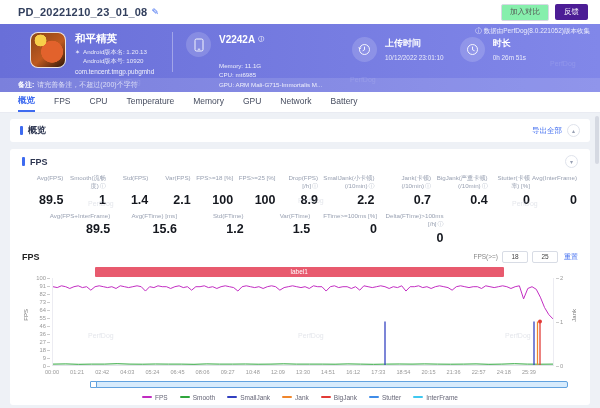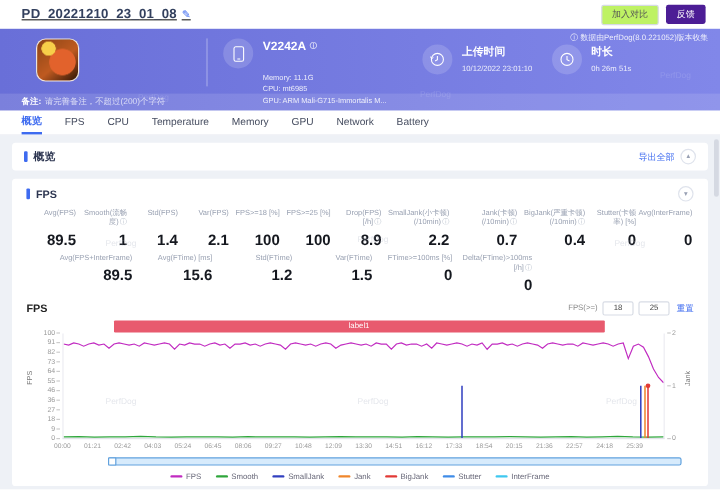--- a/index.html
+++ b/index.html
@@ -1,25 +1,25 @@
 <!DOCTYPE html>
 <html><head>
 <meta charset="utf-8">
 <style>
   * { box-sizing: border-box; margin: 0; padding: 0; }
   body { margin: 0; font-family: "Liberation Sans", "DejaVu Sans", sans-serif; }
   .app { width: 600px; height: 408px; position: relative; background: #eef1f6; overflow: hidden; color: #333; }
 
   
   .topbar { height: 24px; background: #fff; display: flex; align-items: center; justify-content: space-between; padding: 0 12px 0 18px; }
-  .title-wrap { display: flex; align-items: center; text-decoration: underline; }
+  .title-wrap { display: flex; align-items: center; }
   .title { font-size: 11px; font-weight: bold; color: #33405e; letter-spacing: .2px; }
   .edit-icon { color: #3e6bf0; font-size: 9px; margin-left: 4px; cursor: pointer; }
   .topbar-actions { display: flex; align-items: center; }
-  .btn-outline { font-size: 7.5px; padding: 2.5px 8px; border: 1px solid #d6dae3; background: #bef264; color: #555; border-radius: 2px; cursor: pointer; font-family: inherit; }
+  .btn-outline { font-size: 7.5px; padding: 2.5px 8px; border: 1px solid #d6dae3; background: #86efac; color: #555; border-radius: 2px; cursor: pointer; font-family: inherit; }
   .btn-primary { font-size: 7.5px; padding: 3px 9px; background: #4c1d95; color: #fff; border: none; border-radius: 2px; margin-left: 6px; cursor: pointer; font-family: inherit; }
 
   
   .hero { height: 68px; background: linear-gradient(90deg, #696fd8, #8187e9); position: relative; color: #fff; }
   .hero-note { position: absolute; top: 3px; right: 10px; font-size: 6.5px; color: rgba(255,255,255,.85); display: flex; gap: 2px; align-items: center; }
   .hero-main { display: flex; align-items: flex-start; padding: 8px 0 0 30px; }
   .app-block { display: flex; gap: 9px; width: 134px; }
   .app-icon { width: 36px; height: 36px; border-radius: 8px; border: 1.5px solid rgba(255,255,255,.85); flex: none;
     background: radial-gradient(circle at 28% 22%, #f7cf49 0 16%, rgba(0,0,0,0) 17%),
                 radial-gradient(circle at 62% 55%, #e2622c 0 38%, rgba(0,0,0,0) 40%),
@@ -129,20 +129,31 @@
   </div>
 
   <div class="hero">
     <div class="hero-note">
       <span>ⓘ</span>
       <span>数据由PerfDog(8.0.221052)版本收集</span>
     </div>
     <div class="hero-main">
       <div class="app-block">
         <div class="app-icon"></div>
+        <div class="app-meta">
+          <div class="app-name">和平精英</div>
+          <div class="ver-row">
+            <span class="star-ic">✶</span>
+            <div>
+              <div>Android版本名: 1.20.13</div>
+              <div>Android版本号: 10920</div>
+            </div>
+          </div>
+          <div class="pkg">com.tencent.tmgp.pubgmhd</div>
+        </div>
       </div>
       <div class="v-divider"></div>
       <div class="device-block">
         <div class="icon-circle">
           <svg width="12" height="14" viewBox="0 0 12 14">
               <rect x="2" y="1" width="8" height="12" rx="1.5" stroke="#fff" stroke-width="0.9" fill="none"></rect>
               <line x1="4.8" y1="11.2" x2="7.2" y2="11.2" stroke="#fff" stroke-width="0.9"></line>
             </svg>
         </div>
         <div class="device-meta">

